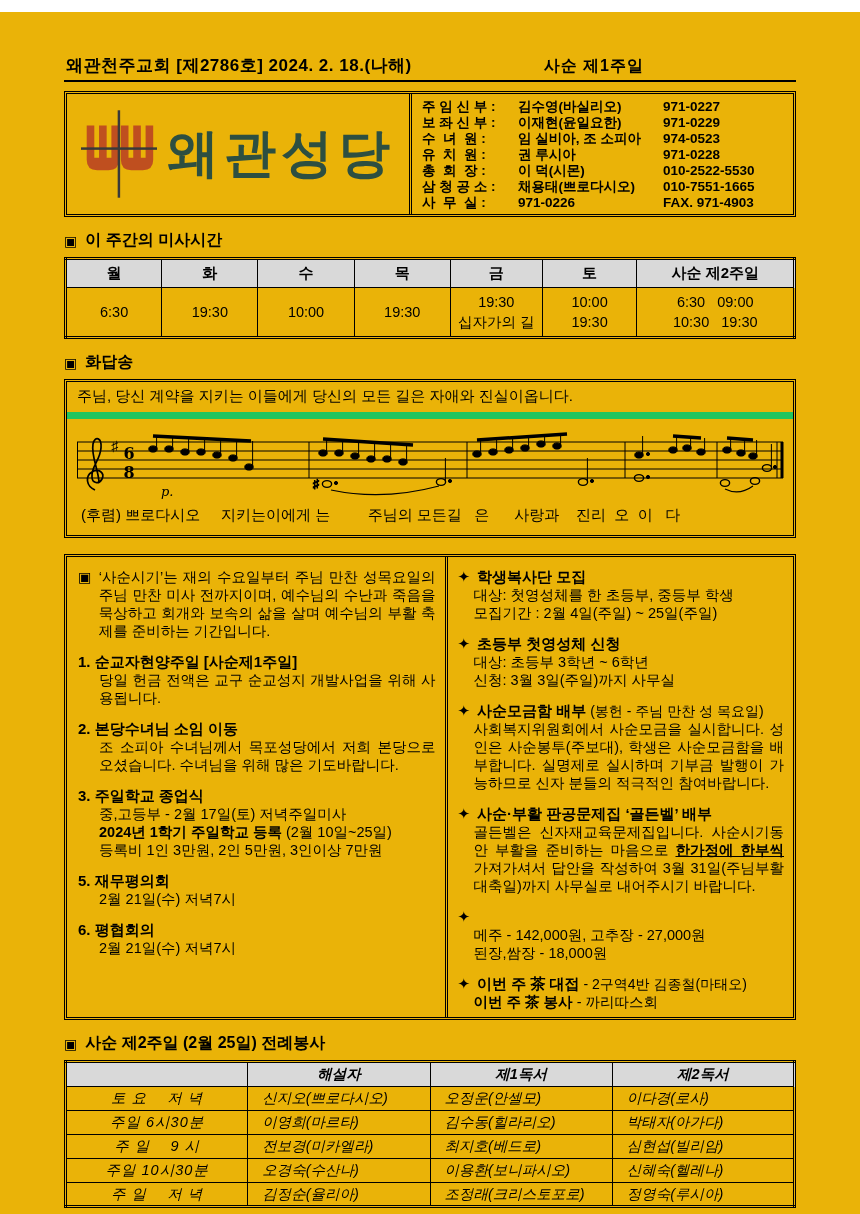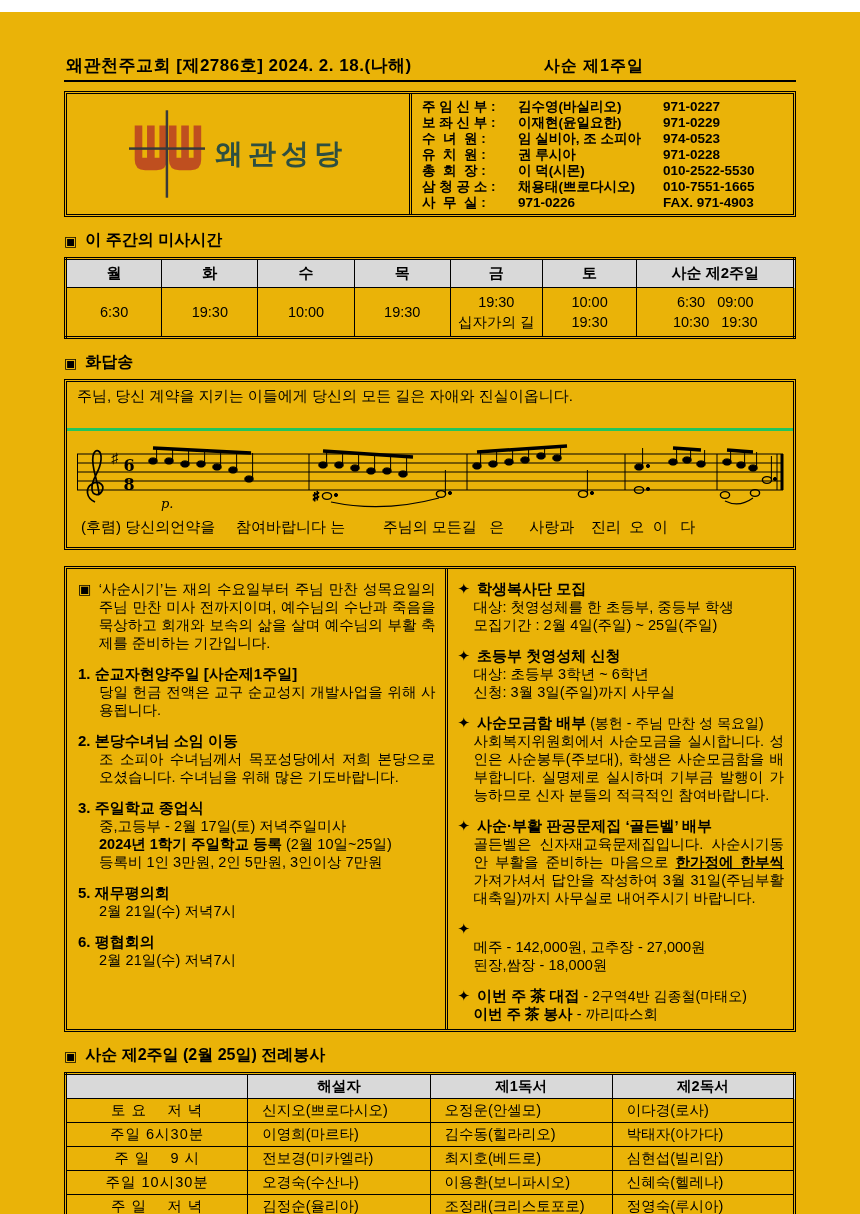--- a/index.html
+++ b/index.html
@@ -12,57 +12,57 @@
   }
   
   .hdr{display:flex;justify-content:space-between;align-items:flex-end;
        border-bottom:2px solid #000;padding:0 2px 3px;}
   .hdr-left{font-size:17px;font-weight:bold;letter-spacing:.5px;}
   .hdr-right{font-size:16px;font-weight:bold;margin-right:150px;letter-spacing:1px;}
   
   .infobox{margin-top:9px;border:3px double #000;display:flex;height:126px;}
   .logo-cell{width:345px;border-right:3px double #000;display:flex;
              align-items:center;justify-content:center;gap:10px;}
-  .logo-text{font-size:28px;font-weight:bold;color:var(--green);letter-spacing:5px;}
+  .logo-text{font-size:52px;font-weight:bold;color:var(--green);letter-spacing:5px;}
   .contact-cell{flex:1;padding:5px 8px 5px 10px;display:flex;flex-direction:column;
                 justify-content:space-between;font-weight:bold;font-size:13.5px;}
   .contact-row{display:flex;line-height:16px;}
   .c-label{width:96px;white-space:pre;}
   .c-name{flex:1;white-space:pre;}
   .c-phone{width:122px;white-space:pre;}
   
   .sec{margin:13px 0 6px;font-size:16px;font-weight:bold;display:flex;gap:8px;align-items:center;}
   .sec .bullet{font-size:14px;}
   
   table{border-collapse:collapse;width:100%;}
   .mass{border:3px double #000;}
   .mass th{border:1px solid #000;background:var(--thbg);font-size:15px;height:29px;font-weight:bold;}
   .mass td{border:1px solid #000;text-align:center;font-size:14.5px;height:50px;vertical-align:middle;}
   .cell-line{white-space:pre-wrap;line-height:20px;}
   
   .psalmbox{border:3px double #000;margin-top:3px;}
-  .psalm-text{padding:5px 10px 22px;font-size:15px;border-bottom:3px solid #22c55e;}
+  .psalm-text{padding:5px 10px 6px;font-size:15px;border-bottom:7px solid #22c55e;}
   .staff-wrap{padding:7px 6px 4px;}
   .lyrics{white-space:pre;font-size:15px;padding:0 8px 6px;}
   
   .mainbox{border:3px double #000;margin-top:16px;display:flex;height:466px;overflow:hidden;}
   .colL{width:52%;padding:11px 9px 8px 11px;}
   .colR{flex:1;border-left:3px double #000;padding:11px 9px 8px 10px;}
   .intro{display:flex;gap:7px;font-size:14.5px;line-height:18px;text-align:justify;}
   .litem{margin-top:13px;font-size:14.5px;line-height:18px;}
   .litem-head{font-weight:bold;font-size:15px;}
   .litem-head .normal{font-weight:normal;font-size:14.5px;}
   .litem-body{margin-left:21px;text-align:justify;}
   .ritem{margin-bottom:13px;font-size:14.5px;line-height:18px;}
   .ritem-head{display:flex;gap:7px;font-weight:bold;font-size:15px;}
   .ritem-head .normal{font-weight:normal;font-size:14px;}
   .ritem-body{margin-left:16px;text-align:justify;}
   .uline{text-decoration:underline;font-weight:bold;}
   
-  .lit{border:3px double #000;}
+  .lit{border:3px double #000;font-style:italic;}
   .lit th{border:1px solid #000;background:var(--thbg);font-size:14.5px;height:25px;font-weight:bold;}
   .lit td{border:1px solid #000;font-size:14.5px;height:24px;vertical-align:middle;}
   .lit td.time{text-align:center;white-space:pre;letter-spacing:1px;}
   .lit td.name{text-align:left;padding-left:14px;}
   .lit col.c0,.lit col.c1,.lit col.c2,.lit col.c3{width:25%;}
 </style>
 </head>
 <body>
 
 <div class="page">
@@ -290,21 +290,21 @@
           <ellipse cx="680" cy="30" rx="4.2" ry="3.1"></ellipse>
             <line x1="683.6" y1="29" x2="683.6" y2="14"></line>
           <ellipse cx="652" cy="57" rx="4.6" ry="3.4" fill="none" stroke-width="1.4"></ellipse>
           <path d="M652,63 Q666,70 680,60" fill="none" stroke-width="1.2"></path>
           <ellipse cx="682" cy="55" rx="4.6" ry="3.4" fill="none" stroke-width="1.4"></ellipse>
           <ellipse cx="694" cy="42" rx="4.6" ry="3.4" fill="none" stroke-width="1.4"></ellipse>
           <circle cx="702" cy="41" r="1.6"></circle>
             <line x1="698.4" y1="41" x2="698.4" y2="18"></line>
         </g>
       </svg>
-      <div class="lyrics">(후렴) 당신의언약을     참여바랍니다 는         주님의 모든길   은      사랑과    진리  오  이   다</div>
+      <div class="lyrics">(후렴) 쁘로다시오     지키는이에게 는         주님의 모든길   은      사랑과    진리  오  이   다</div>
     </div>
   </div>
 
   <div class="mainbox">
     <div class="colL">
       <div class="intro">
         <span class="bullet">▣</span>
         <span>‘사순시기’는 재의 수요일부터 주님 만찬 성목요일의  주님 만찬 미사 전까지이며, 예수님의 수난과 죽음을 묵상하고 회개와 보속의 삶을 살며 예수님의 부활 축제를 준비하는 기간입니다.</span>
       </div>
       <div class="litem">

